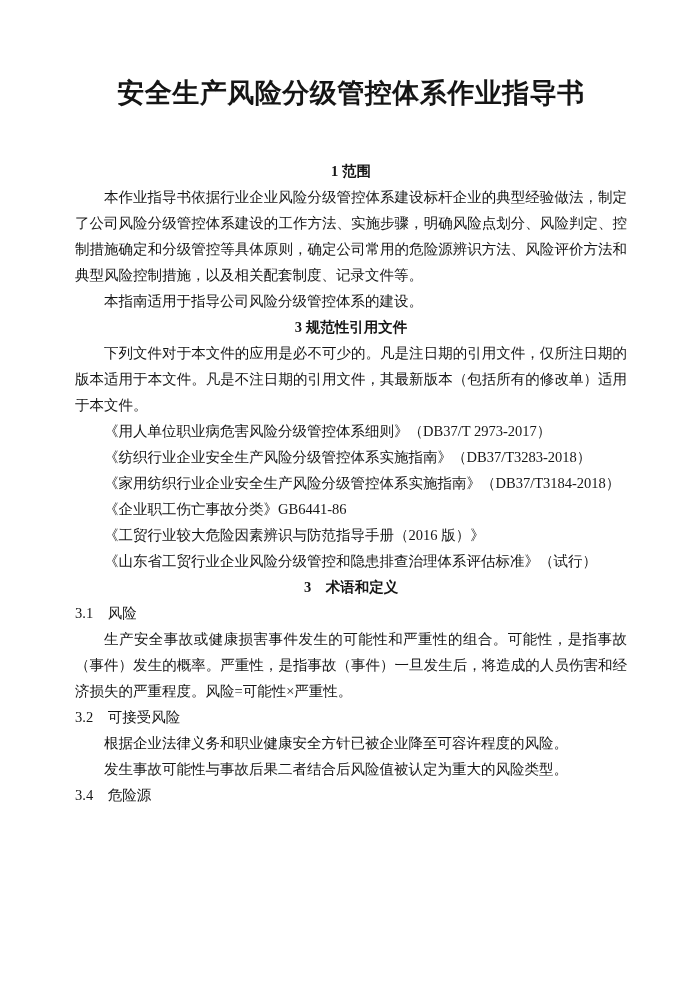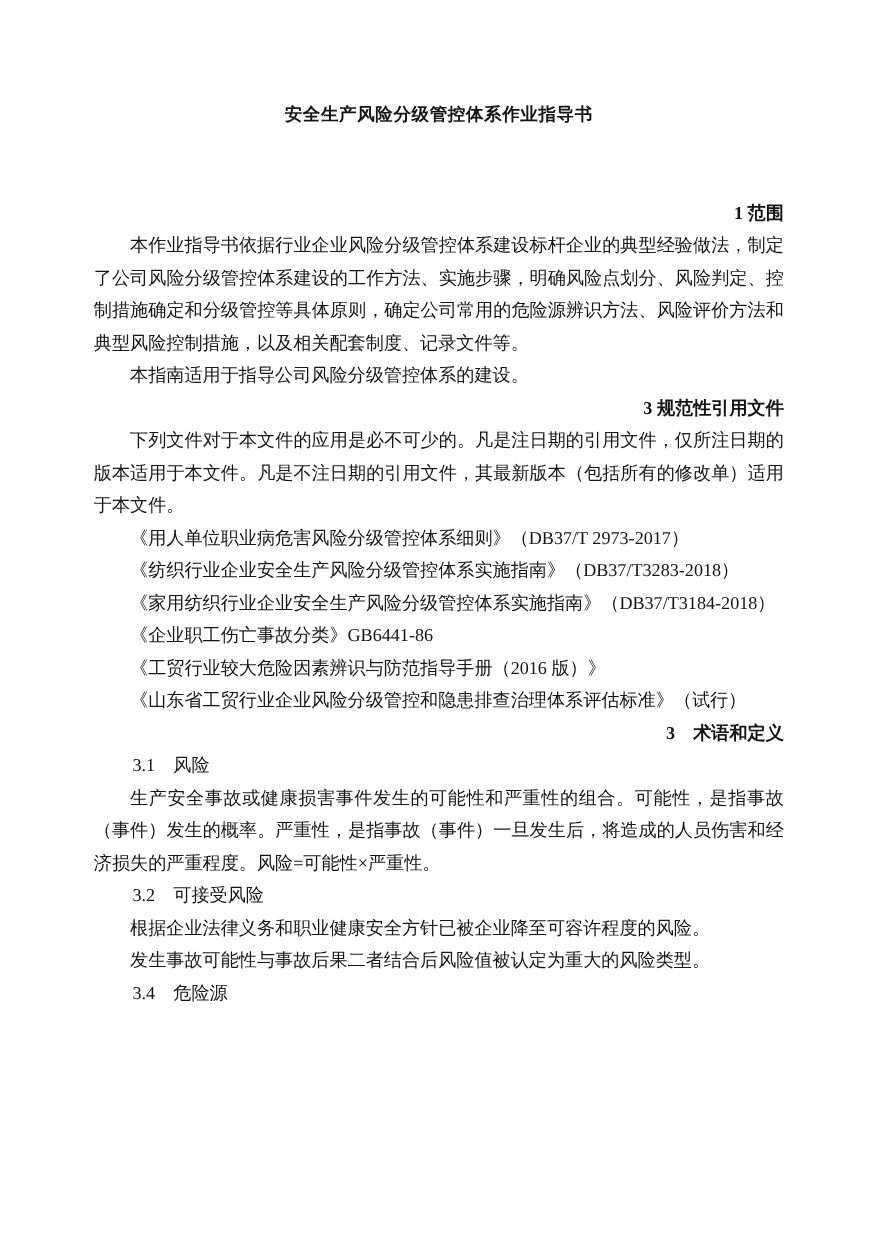--- a/index.html
+++ b/index.html
@@ -12,44 +12,43 @@
     width: 700px;
     height: 990px;
     box-sizing: border-box;
     background: #ffffff;
     padding: 78px 73px 0 75px;
     font-family: "Liberation Serif", "DejaVu Serif", serif;
     color: #151515;
     overflow: hidden;
   }
   .doc-title {
-    font-size: 14px;
+    font-size: 27px;
     font-weight: bold;
     line-height: 30px;
     text-align: center;
     letter-spacing: 0.5px;
     margin: 0 0 50px 0;
   }
   .doc-body {
     width: 552px;
   }
   .block {
     font-size: 14.5px;
     line-height: 26px;
     text-align: justify;
     margin: 0;
   }
   .block.heading {
     font-weight: bold;
-    text-align: right;
+    text-align: center;
   }
   .block.subheading {
     font-weight: normal;
     text-align: left;
-    margin-left: 31px;
   }
   .block.paragraph,
   .block.reference {
     text-indent: 2em;
   }
 </style>
 </head>
 <body>
 
 <div class="page">

